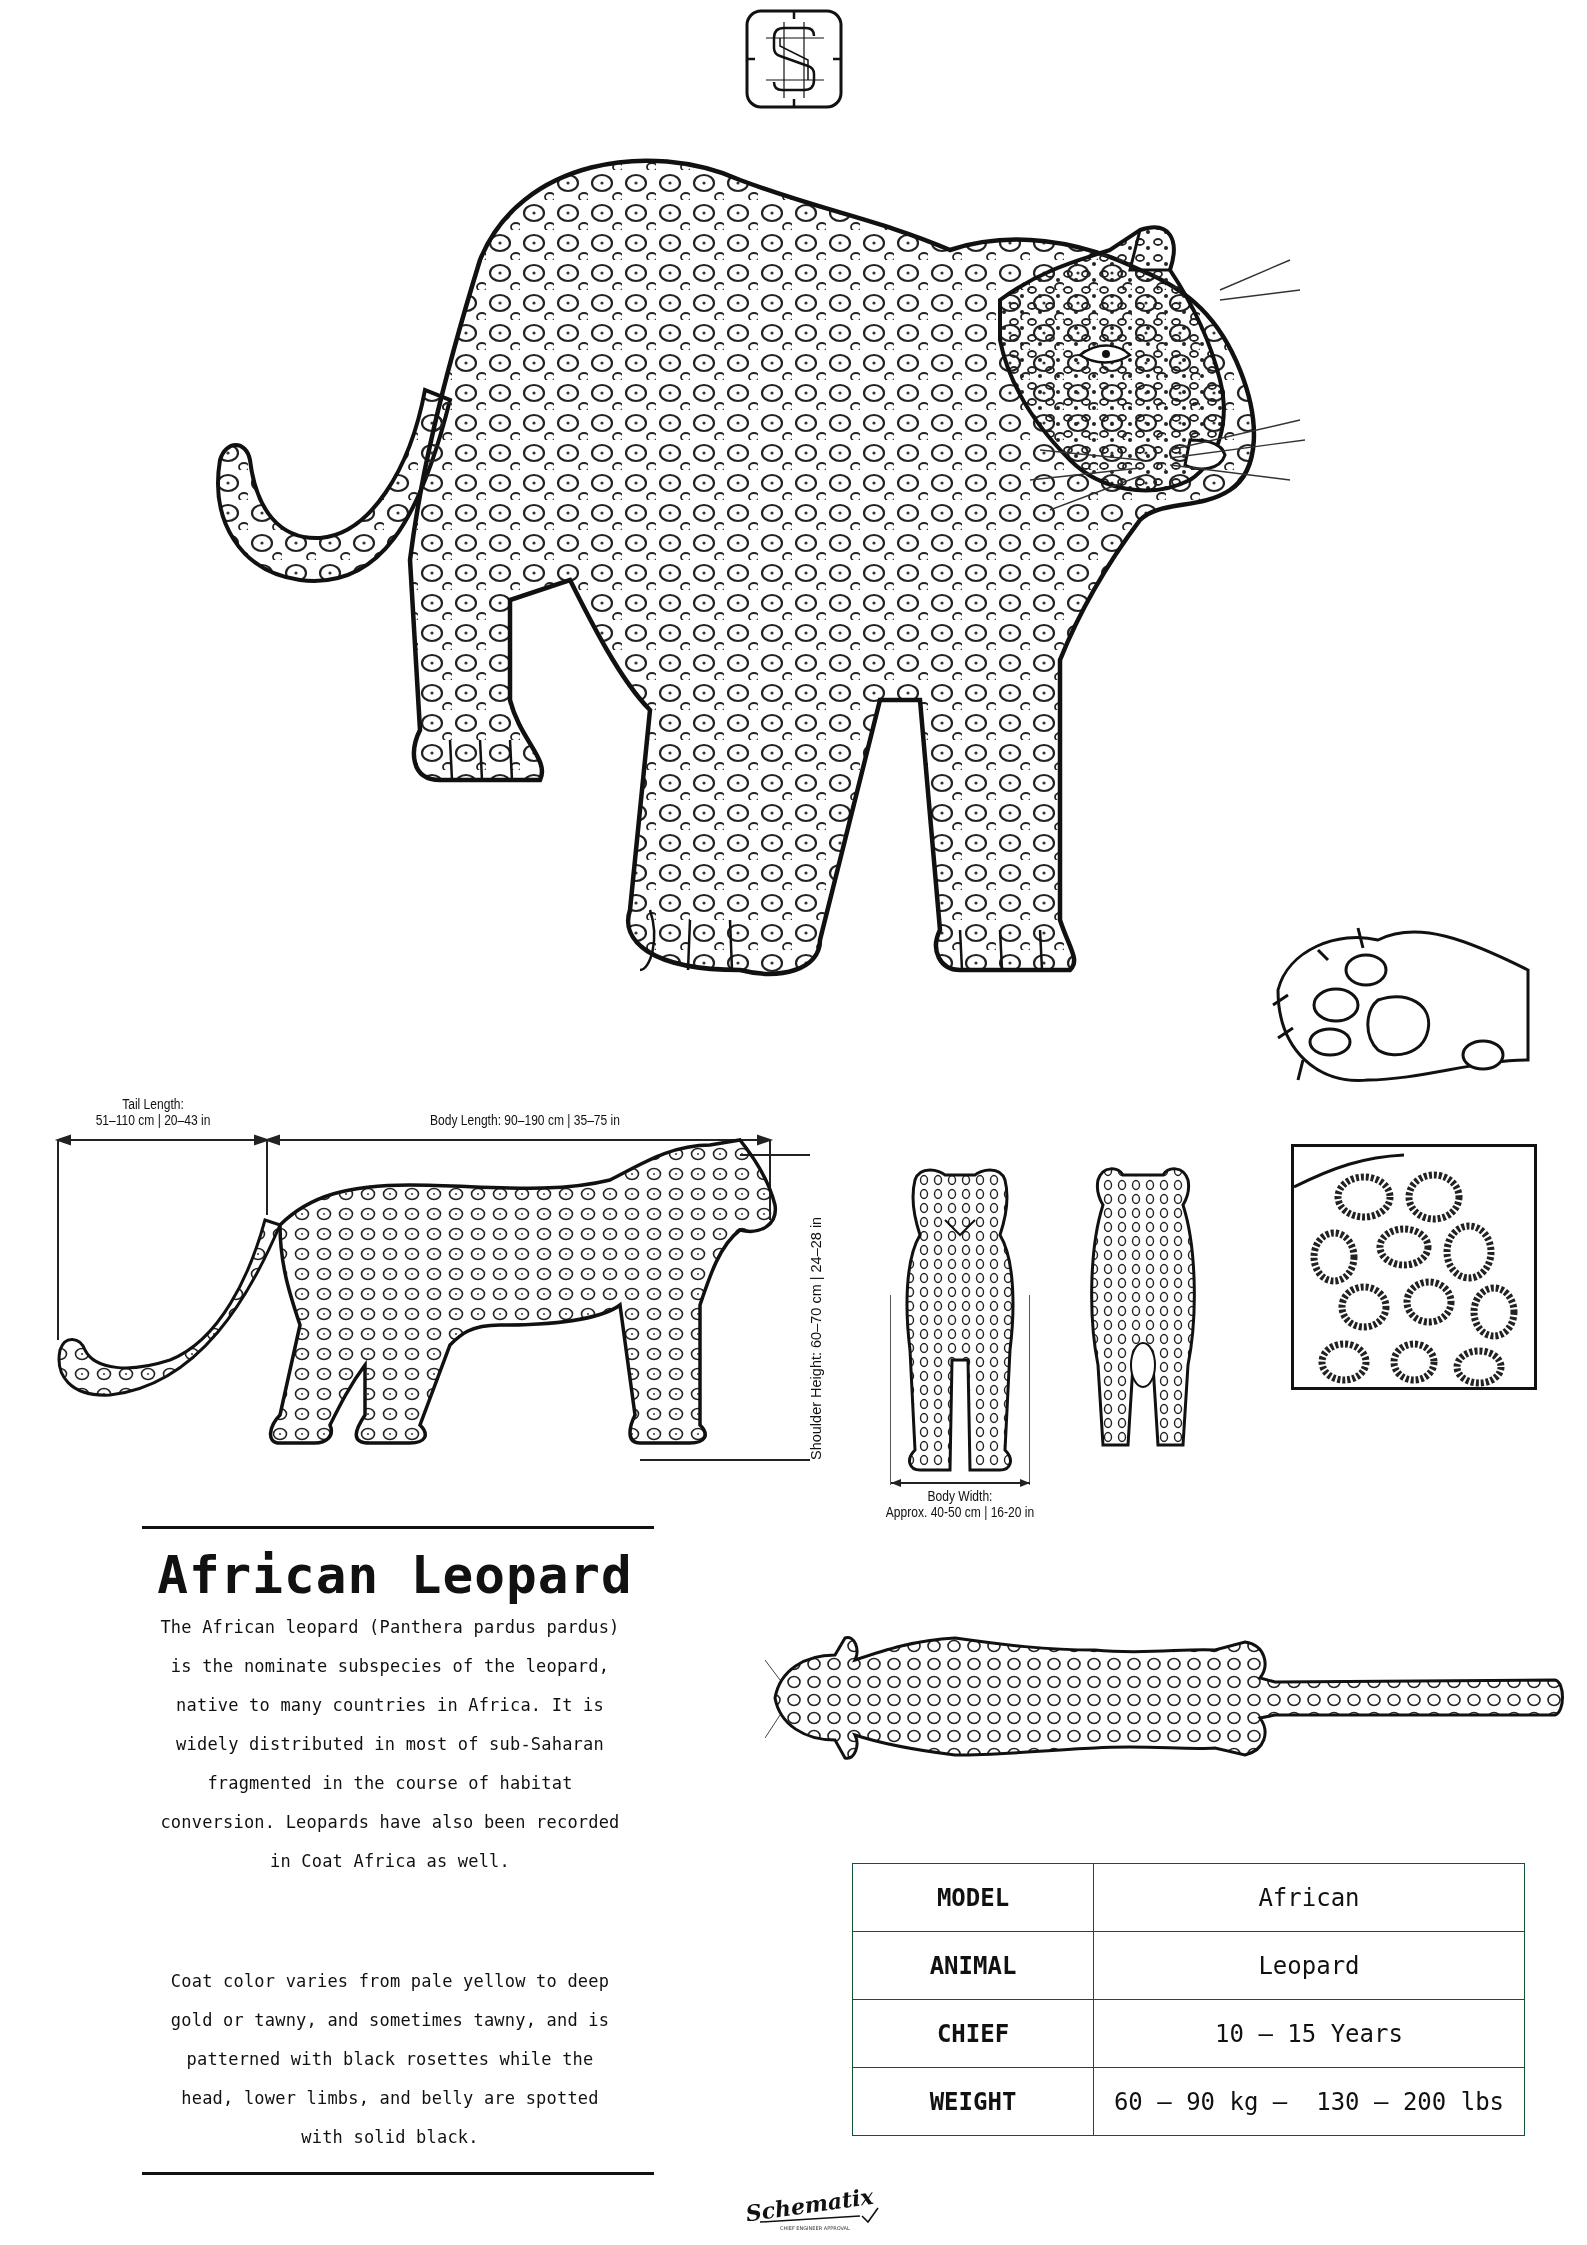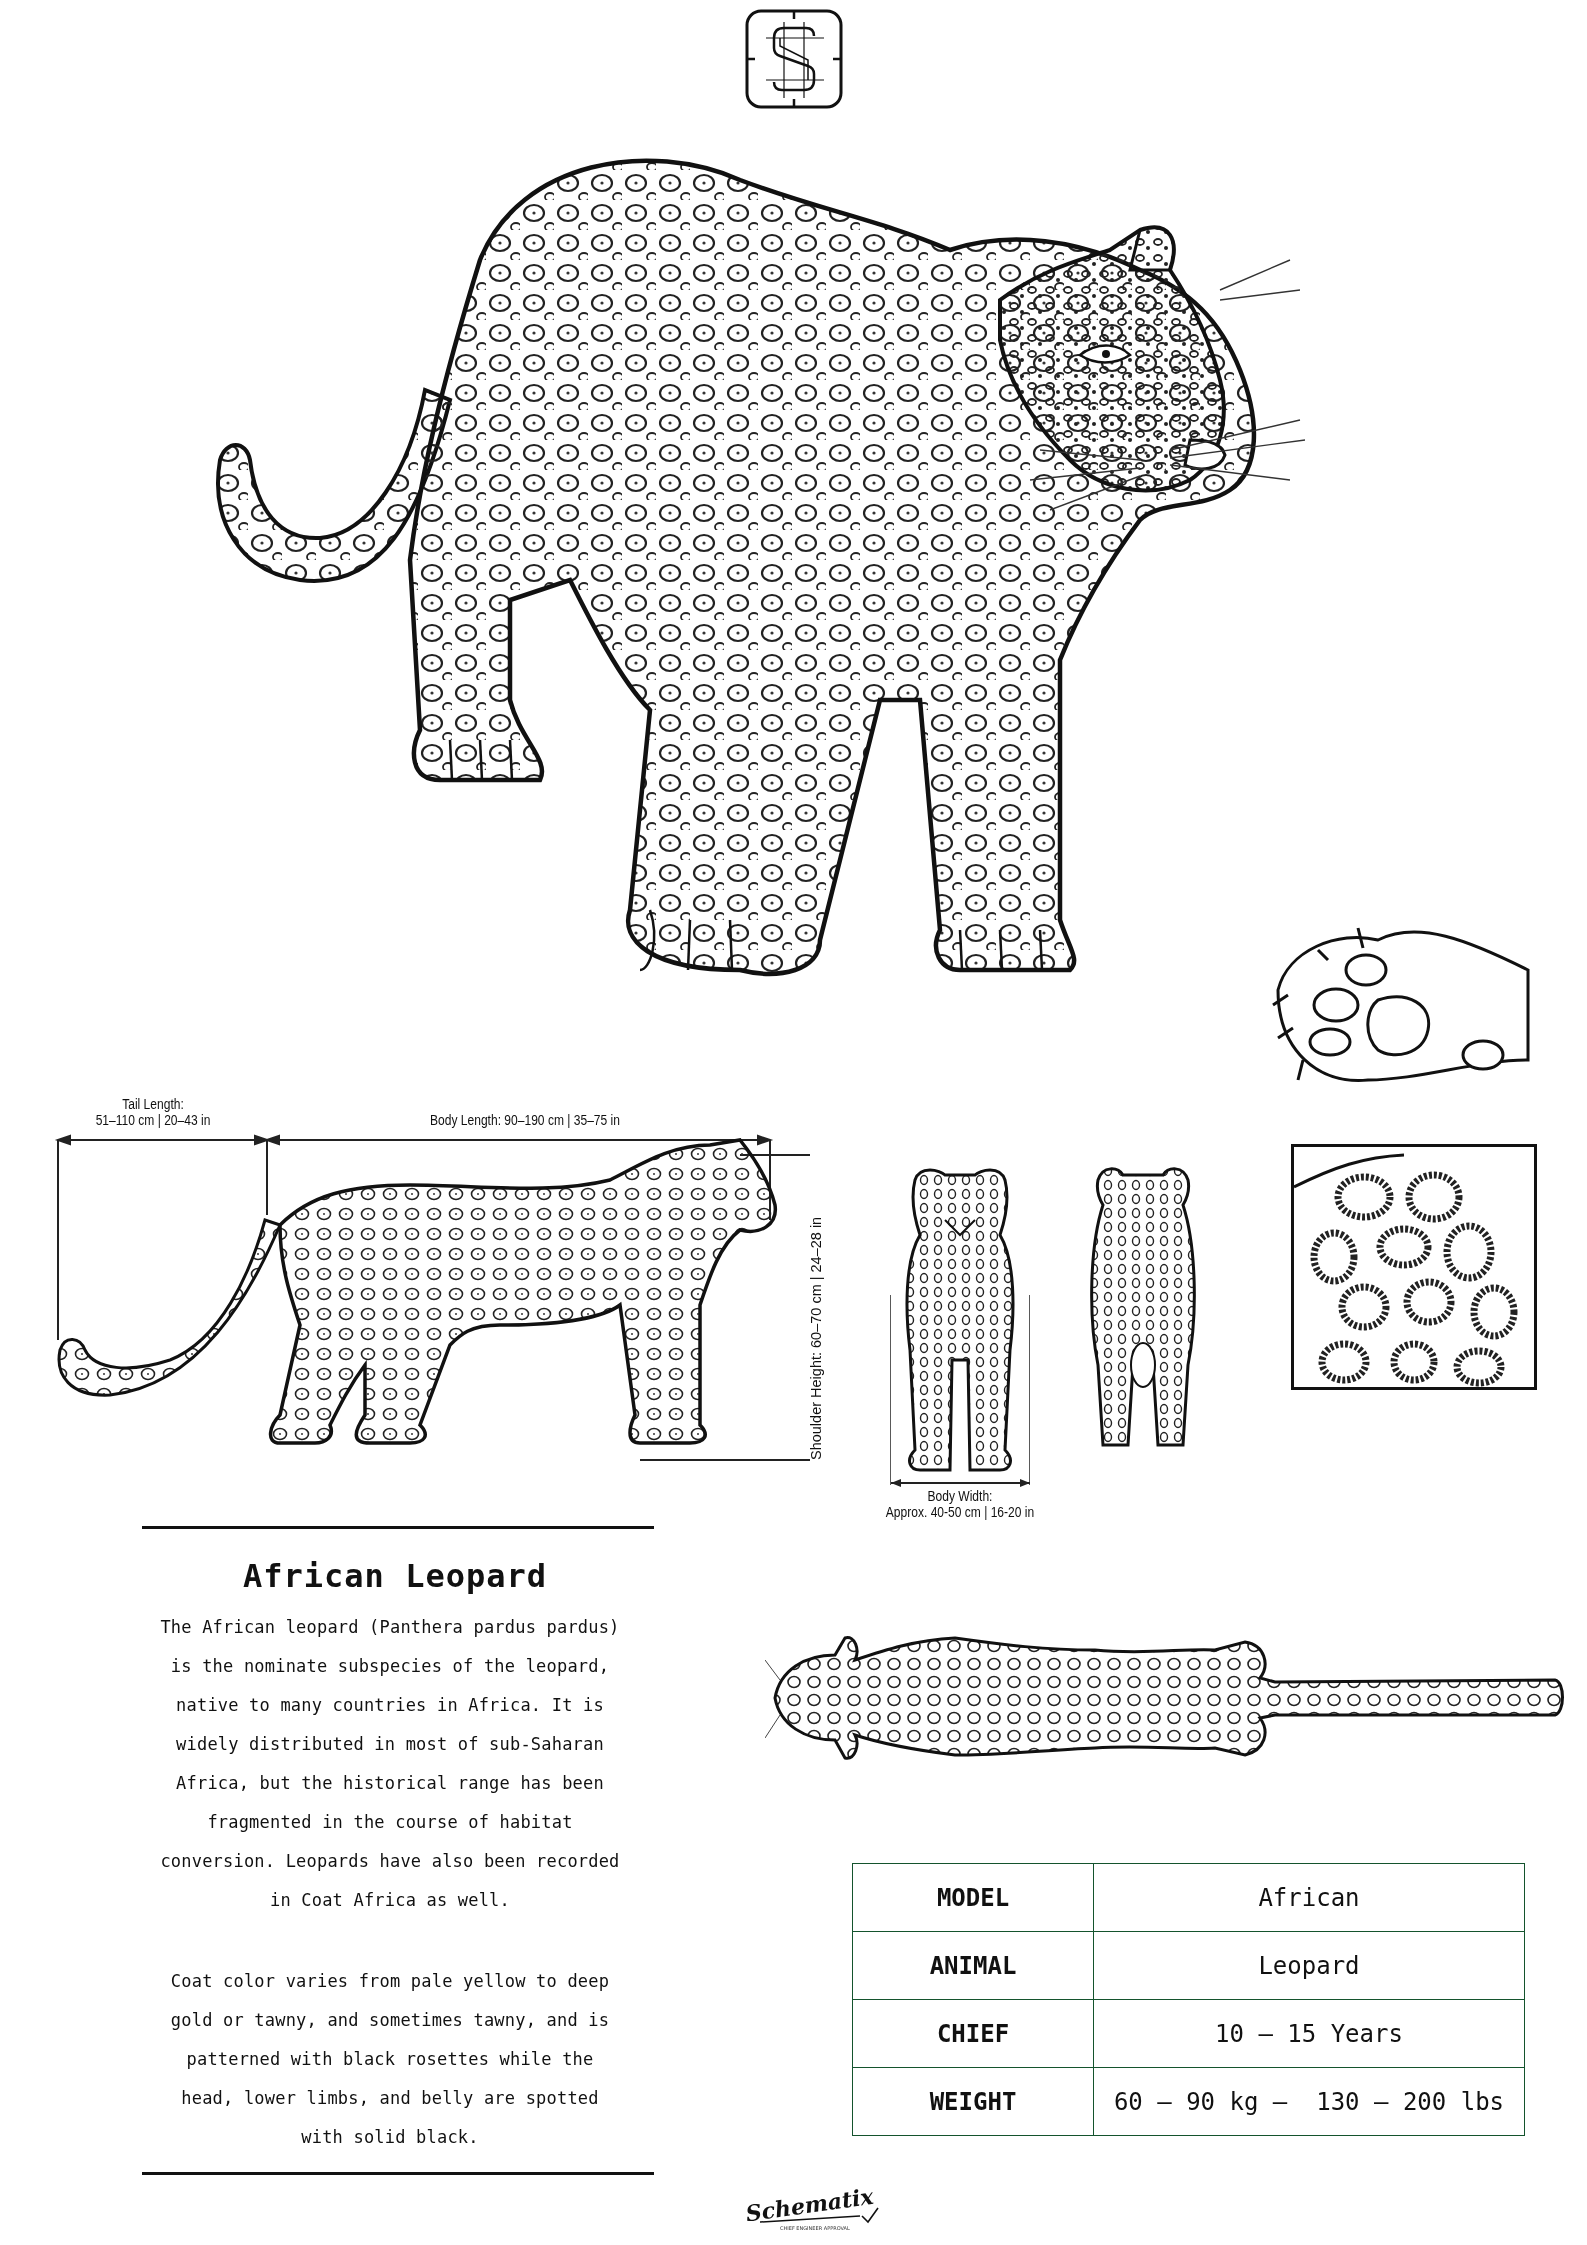--- a/index.html
+++ b/index.html
@@ -7,21 +7,21 @@
   .abs{position:absolute;}
   
   .logo{left:744px;top:8px;width:100px;height:102px;}
   
   .illus{position:absolute;}
   .illus svg{width:100%;height:100%;display:block;}
   .dim-label{position:absolute;font-family:"Liberation Sans","DejaVu Sans",sans-serif;font-size:14px;line-height:16px;color:#111;text-align:center;white-space:nowrap;transform:scaleX(0.86);transform-origin:center;}
   .dim-vert{position:absolute;font-family:"Liberation Sans","DejaVu Sans",sans-serif;font-size:14.5px;color:#111;white-space:nowrap;transform:rotate(-90deg);transform-origin:left top;}
   
   .rule{position:absolute;height:3px;background:#111;}
-  .title{position:absolute;left:90px;width:610px;top:1548px;text-align:center;font-size:32px;font-weight:bold;letter-spacing:1px;line-height:56px;}
+  .title{position:absolute;left:90px;width:610px;top:1548px;text-align:center;font-size:51px;font-weight:bold;letter-spacing:1px;line-height:56px;}
   .para{position:absolute;left:40px;width:700px;text-align:center;font-size:17px;line-height:39px;letter-spacing:0.2px;}
   .para span{display:block;white-space:nowrap;}
   
   .spec{position:absolute;left:852px;top:1863px;width:673px;border-collapse:collapse;}
   .spec td{border:1px solid #14532d;height:67px;text-align:center;font-size:24px;padding:0;}
   .spec td.k{width:240px;font-weight:bold;}
   
   .sig{position:absolute;left:740px;top:2186px;width:150px;height:48px;}
 </style>
 </head>
@@ -207,21 +207,20 @@
   </svg>
 </div>
 
 <div class="rule" style="left:142px;top:1526px;width:512px;"></div>
 <div class="title">African Leopard</div>
 <div class="para" style="top:1608px;">
   <span>The African leopard (Panthera pardus pardus)</span>
   <span>is the nominate subspecies of the leopard,</span>
   <span>native to many countries in Africa. It is</span>
   <span>widely distributed in most of sub-Saharan</span>
-  <span>Africa, but the historical range has been</span>
   <span>fragmented in the course of habitat</span>
   <span>conversion. Leopards have also been recorded</span>
   <span>in Coat Africa as well.</span>
 </div>
 <div class="para" style="top:1962px;">
   <span>Coat color varies from pale yellow to deep</span>
   <span>gold or tawny, and sometimes tawny, and is</span>
   <span>patterned with black rosettes while the</span>
   <span>head, lower limbs, and belly are spotted</span>
   <span>with solid black.</span>

